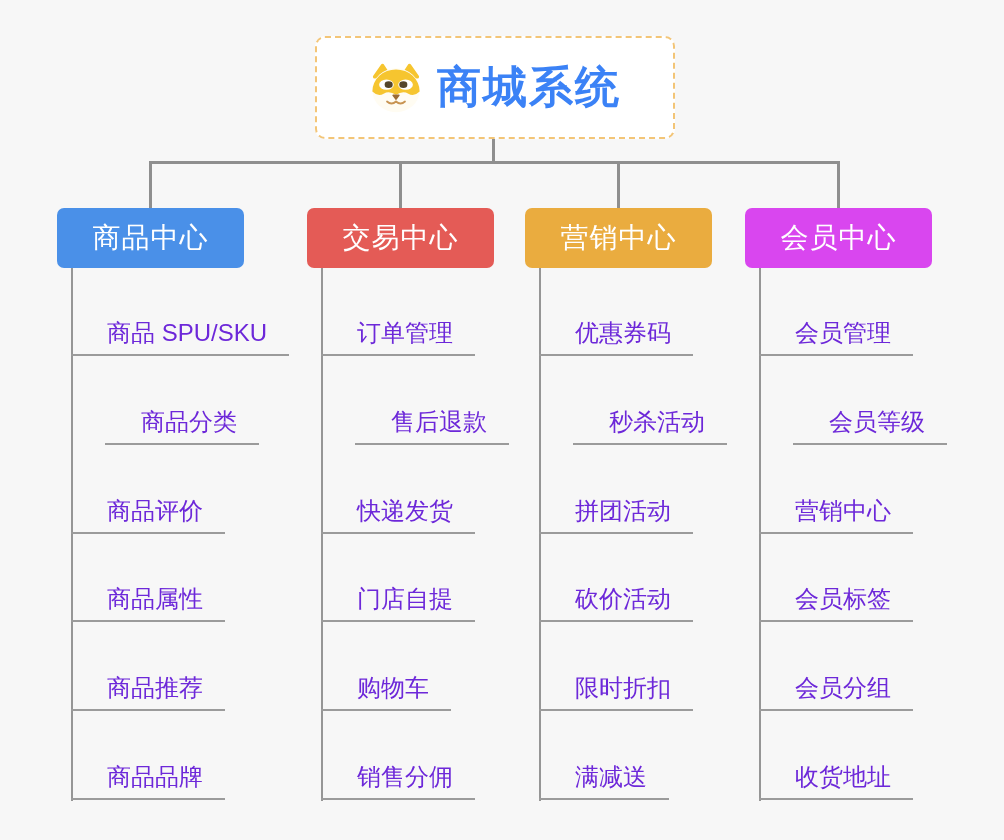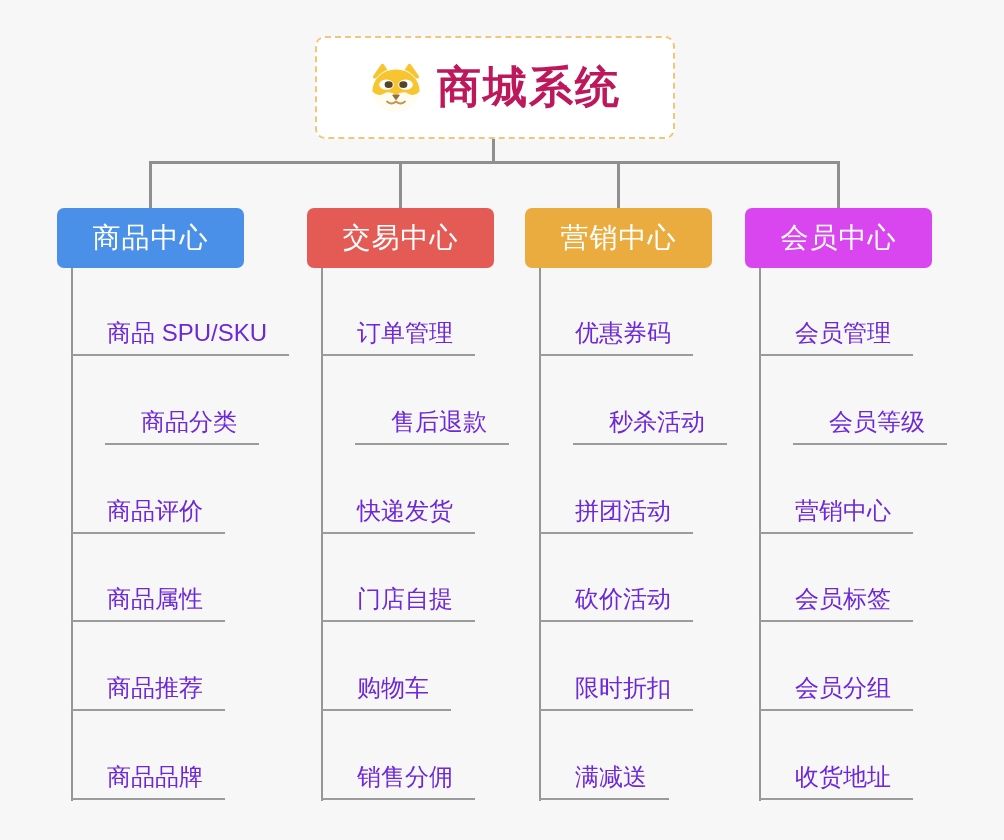--- a/index.html
+++ b/index.html
@@ -105,21 +105,21 @@
       <path d="M43,12 L36,2 L30,11 Z" fill="#f6c52f" stroke="#f6c52f" stroke-width="3" stroke-linejoin="round"></path>
       <ellipse cx="24" cy="24" rx="21" ry="19.5" fill="#fffcf2"></ellipse>
       <path d="M3,25 A21,19.5 0 0 1 45,25 Q40,30 35,27 Q30,24 24,28 Q18,24 13,27 Q8,30 3,25 Z" fill="#f6c52f"></path>
       <ellipse cx="15.5" cy="19" rx="6.5" ry="4.6" fill="#ffffff"></ellipse>
       <ellipse cx="32.5" cy="19" rx="6.5" ry="4.6" fill="#ffffff"></ellipse>
       <ellipse cx="17.5" cy="19" rx="3.6" ry="2.9" fill="#54452a"></ellipse>
       <ellipse cx="30.5" cy="19" rx="3.6" ry="2.9" fill="#54452a"></ellipse>
       <path d="M21.5,28.5 L26.5,28.5 L24,31.8 Z" fill="#9c6b33" stroke="#9c6b33" stroke-width="1.5" stroke-linejoin="round"></path>
       <path d="M16,34 Q20,37.5 24,34 Q28,37.5 32,34" fill="none" stroke="#c89452" stroke-width="1.6" stroke-linecap="round"></path>
     </svg>
-    <span class="root-title" style="color: #be185d;">商城系统</span>
+    <span class="root-title" style="color: #3b82f6;">商城系统</span>
   </div>
 
   <div class="cline root-drop"></div>
   <div class="cline bus"></div>
   <div class="cline drop drop-1"></div>
   <div class="cline drop drop-2"></div>
   <div class="cline drop drop-3"></div>
   <div class="cline drop drop-4"></div>
 
   <div class="branch branch-1">

